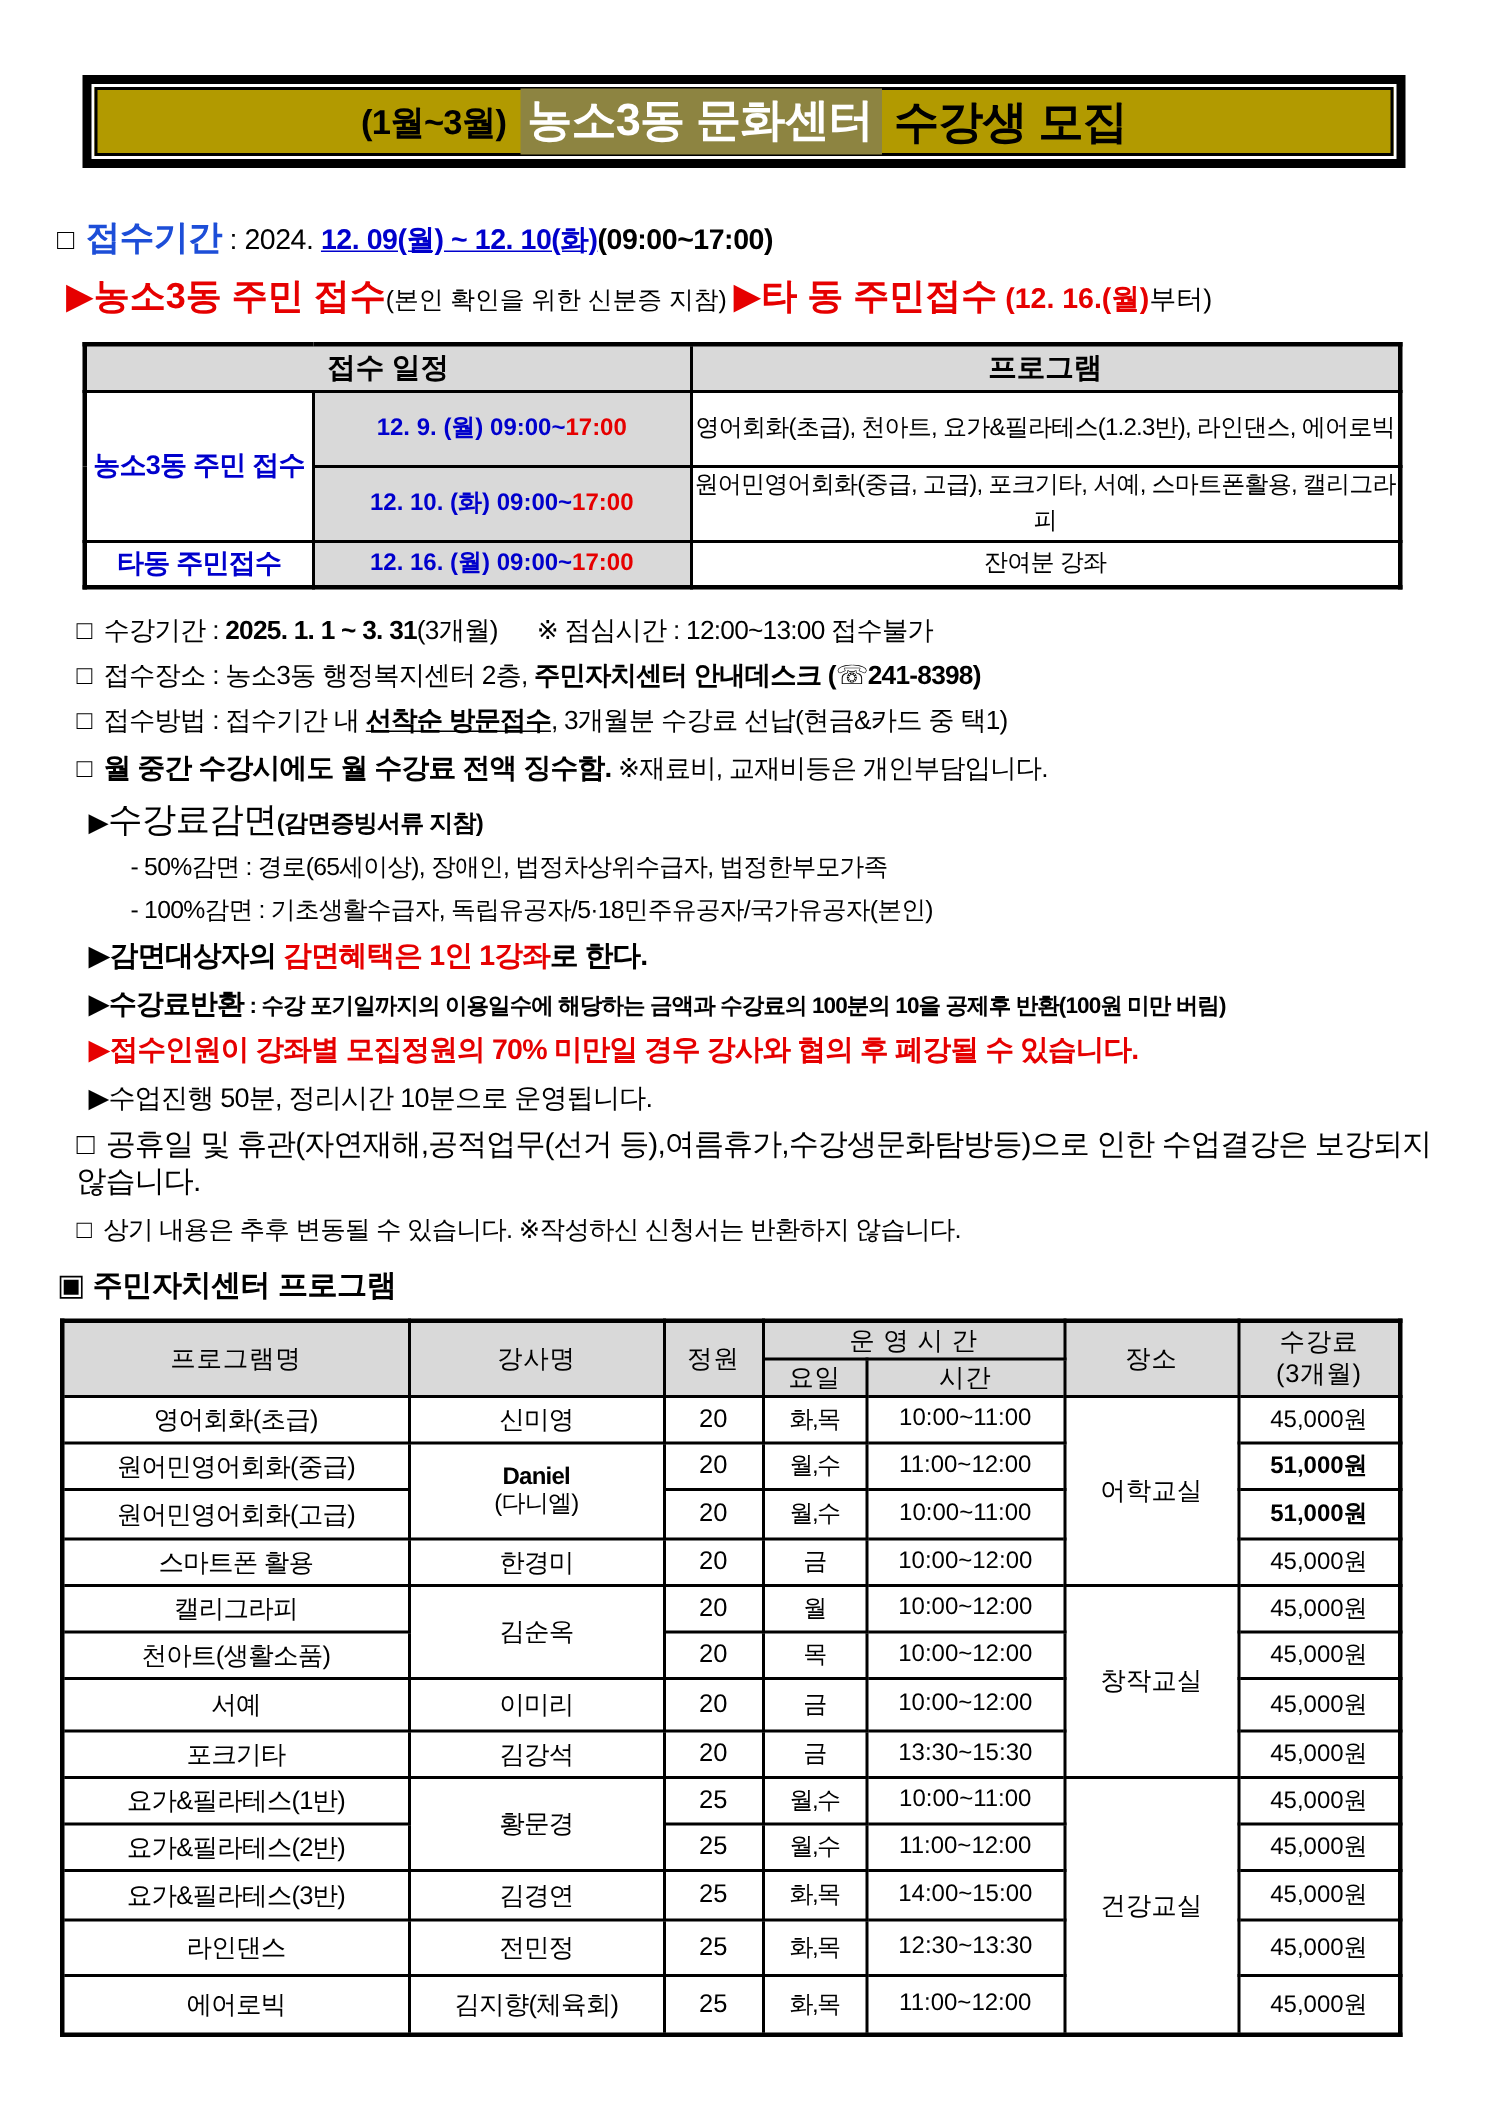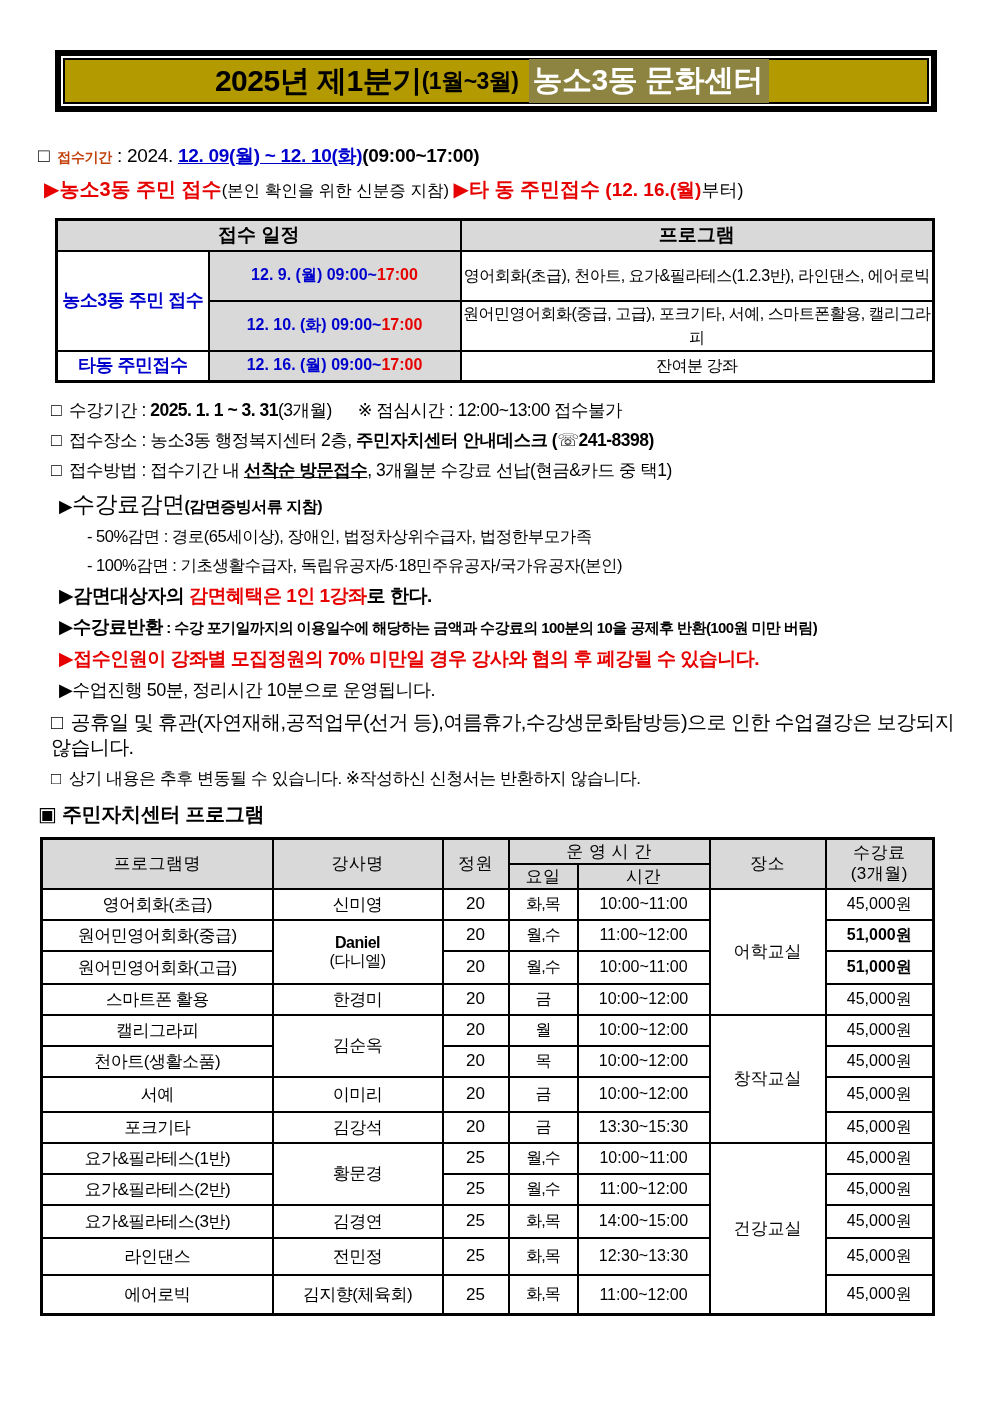--- a/index.html
+++ b/index.html
@@ -14,25 +14,25 @@
     border:2px solid #000; background:#b29a00; height:46px;
     display:flex; align-items:center; justify-content:center;
     font-weight:bold; font-size:30px; letter-spacing:-0.5px; white-space:nowrap;
   }
   .t-period { font-size:23px; }
   .t-hl { background:#8d8441; color:#fff; padding:1px 6px 2px 4px; margin:0 8px 0 10px; }
   
   .ln { margin-left:38px; letter-spacing:-0.3px; }
   .ln-reception { margin-top:31px; font-size:19px; }
   .bullet { margin-right:8px; }
-  .blue-label { color:#c2410c; font-weight:bold; font-size:14px; }
+  .blue-label { color:#1d4ed8; font-weight:bold; font-size:23px; }
   .blue-dates { color:#0000cc; font-weight:bold; text-decoration:underline; }
   .b { font-weight:bold; }
   .ln-sub { margin-left:44px; margin-top:7px; font-size:18px; }
-  .red-big { color:#e60000; font-weight:bold; font-size:20px; }
+  .red-big { color:#e60000; font-weight:bold; font-size:24px; }
   .red-date { color:#e60000; font-weight:bold; font-size:19px; }
   .note-sm { font-size:16.5px; }
   
   .tbl1 { border-collapse:collapse; margin:15px 0 0 55px; width:877px; table-layout:fixed; border:3px solid #000; }
   .tbl1 th, .tbl1 td { border:2px solid #000; padding:0; }
   .tbl1 th { background:#d9d9d9; font-size:19px; font-weight:bold; height:31px; }
   .t1-group { color:#0000cc; font-weight:bold; font-size:18px; text-align:center; line-height:1.4; letter-spacing:-0.5px; }
   .t1-date { background:#d9d9d9; text-align:center; font-weight:bold; font-size:16px; }
   .t1-date .main { color:#0000cc; }
   .t1-date .end { color:#e60000; }
@@ -78,23 +78,23 @@
   .dan2 { font-size:16px; line-height:1.1; }
   .fee-hdr { line-height:1.2; }
 </style>
 </head>
 <body>
 
 <div class="page">
 
   <div class="banner-outer">
     <div class="banner">
-      <span>2025년 제1분기</span>
         <span class="t-period">(1월~3월)</span>
         <span class="t-hl">농소3동 문화센터</span>
+        <span>수강생 모집</span>
     </div>
   </div>
 
   <div class="ln ln-reception">
     <span class="bullet">□</span><span class="blue-label">접수기간</span><span> : </span><span>2024. </span><span class="blue-dates">12. 09(월) ~ 12. 10(화)</span><span class="b">(09:00~17:00)</span>
   </div>
 
   <div class="ln-sub">
     <span class="red-big">▶농소3동 주민 접수</span><span class="note-sm">(본인 확인을 위한 신분증 지참) </span><span class="red-big">▶타 동 주민접수</span><span class="red-date"> (12. 16.(월)</span><span>부터)</span>
   </div>
@@ -131,20 +131,23 @@
 
   <div class="notes">
     <div class="nline">
       <span class="bullet">□</span><span>수강기간 : </span><span class="b">2025. 1. 1 ~ 3. 31</span><span>(3개월)</span><span class="sp"></span><span>※ 점심시간 : 12:00~13:00 접수불가</span>
     </div>
     <div class="nline">
       <span class="bullet">□</span><span>접수장소 : 농소3동 행정복지센터 2층, </span><span class="b">주민자치센터 안내데스크 (☏241-8398)</span>
     </div>
     <div class="nline">
       <span class="bullet">□</span><span>접수방법 : 접수기간 내 </span><span class="b" style="text-decoration:underline">선착순 방문접수</span><span>, 3개월분 수강료 선납(현금&amp;카드 중 택1)</span>
+    </div>
+    <div class="nline">
+      <span class="bullet">□</span><span class="b" style="font-size:18.5px">월 중간 수강시에도 월 수강료 전액 징수함.</span><span> ※재료비, 교재비등은 개인부담입니다.</span>
     </div>
     <div class="nline arrow-line disc-title">
       <span>▶</span><span class="big">수강료감면</span><span class="small">(감면증빙서류 지참)</span>
     </div>
     <div class="nline disc-item">
       <span>- 50%감면 : </span><span>경로(65세이상), 장애인, 법정차상위수급자, 법정한부모가족</span>
     </div>
     <div class="nline disc-item">
       <span>- 100%감면 : </span><span>기초생활수급자, 독립유공자/5·18민주유공자/국가유공자(본인)</span>
     </div>

